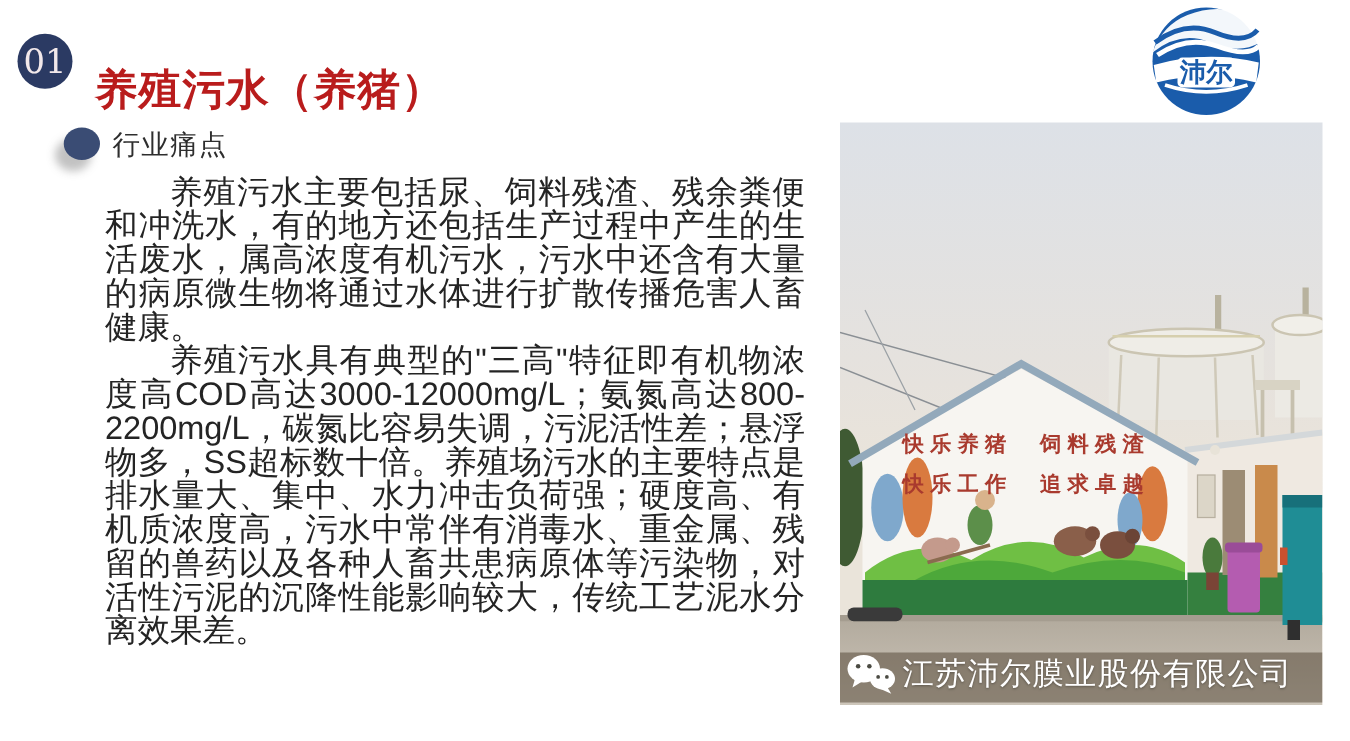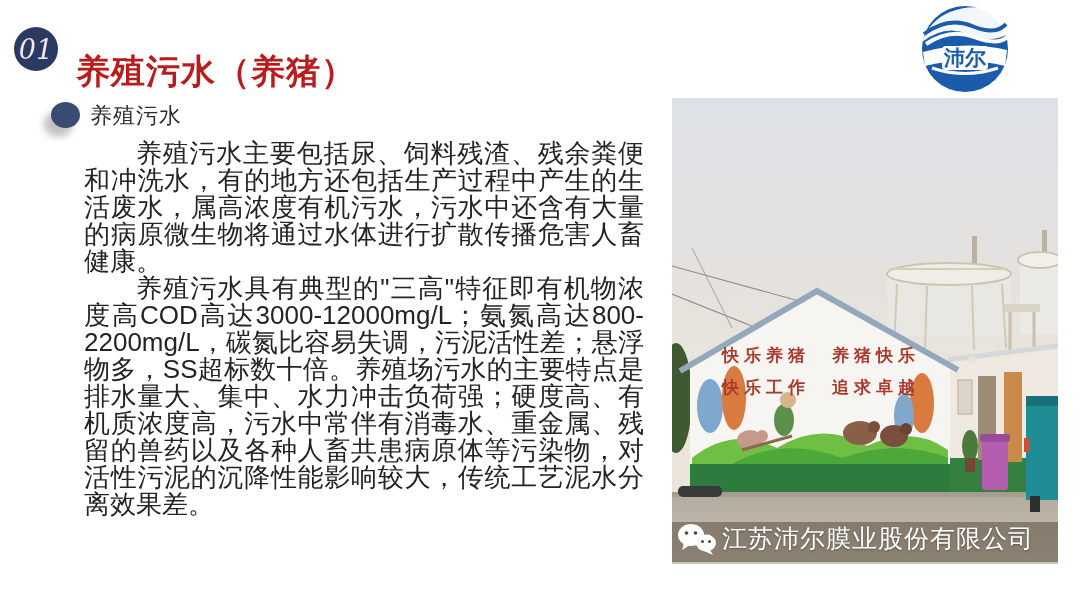--- a/index.html
+++ b/index.html
@@ -4,21 +4,21 @@
 <style>
   html,body{margin:0;padding:0;}
   body{
     width:1080px;height:593px;position:relative;background:#ffffff;
     font-family:"Liberation Sans",sans-serif;overflow:hidden;
   }
   
   .badge{
     position:absolute;left:14px;top:27px;width:44px;height:44px;border-radius:50%;
     background:#2b3a63;color:#f2e8ea;display:flex;align-items:center;justify-content:center;
-    font-family:"DejaVu Serif","Liberation Serif",serif;font-size:27px;font-style:italic;
+    font-family:"DejaVu Serif","Liberation Serif",serif;font-size:27px;
   }
   .title{
     position:absolute;left:76px;top:26px;
     font-family:"DejaVu Serif","Liberation Serif",serif;
     font-size:34px;font-weight:700;color:#b91c1c;letter-spacing:1px;white-space:nowrap;
   }
   
   .logo{position:absolute;left:920px;top:4px;width:90px;height:90px;}
   
   .section-bullet{
@@ -70,21 +70,21 @@
     <path d="M6,40 Q30,24 54,33 T87,33" stroke="#ffffff" stroke-width="4" fill="none"></path>
     <path d="M3,48 Q45,36 87,46 L85,62 Q45,52 5,62 Z" fill="#ffffff"></path>
     <rect x="22" y="42" width="46" height="24" rx="4" fill="#ffffff"></rect>
     <text x="45" y="61" text-anchor="middle" font-size="21" font-weight="bold" fill="#1a5cab">沛尔</text>
     <path d="M8,66 Q45,80 82,66 Q68,86 45,87 Q22,86 8,66 Z" fill="#1a5cab"></path>
     <path d="M12,64 Q45,75 78,64" stroke="#ffffff" stroke-width="3" fill="none"></path>
   </svg>
 </div>
 
 <div class="section-bullet"></div>
-<div class="section-label">养殖污水</div>
+<div class="section-label">行业痛点</div>
 
 <div class="bodytext">
   <p>养殖污水主要包括尿、饲料残渣、残余粪便和冲洗水，有的地方还包括生产过程中产生的生活废水，属高浓度有机污水，污水中还含有大量的病原微生物将通过水体进行扩散传播危害人畜健康。</p>
   <p>养殖污水具有典型的"三高"特征即有机物浓度高COD高达3000-12000mg/L；氨氮高达800-2200mg/L，碳氮比容易失调，污泥活性差；悬浮物多，SS超标数十倍。养殖场污水的主要特点是排水量大、集中、水力冲击负荷强；硬度高、有机质浓度高，污水中常伴有消毒水、重金属、残留的兽药以及各种人畜共患病原体等污染物，对活性污泥的沉降性能影响较大，传统工艺泥水分离效果差。</p>
 </div>
 
 <div class="photo">
   <svg class="scene" width="386" height="466" viewBox="0 0 386 466">
     <defs>
       <linearGradient id="groundg" x1="0" y1="0" x2="0" y2="1">
@@ -153,21 +153,21 @@
 
     <ellipse cx="298" cy="348" rx="8" ry="16" fill="#4a7a3c"></ellipse>
     <rect x="293" y="360" width="10" height="14" fill="#7a4436"></rect>
 
     <rect x="354" y="298" width="32" height="104" fill="#1f8d95"></rect>
     <rect x="354" y="298" width="32" height="10" fill="#17707a"></rect>
     <rect x="358" y="398" width="10" height="16" fill="#2f2f2f"></rect>
     <rect x="352" y="340" width="6" height="14" fill="#c9512f"></rect>
   </svg>
 
-  <div class="mural-line l1">快乐养猪　养猪快乐</div>
+  <div class="mural-line l1">快乐养猪　饲料残渣</div>
   <div class="mural-line l2">快乐工作　追求卓越</div>
 
   <div class="watermark">
     <svg class="wechat" viewBox="0 0 42 34">
       <ellipse cx="15" cy="13" rx="13" ry="11" fill="#ffffff"></ellipse>
       <polygon points="8,21 6,28 14,23" fill="#ffffff"></polygon>
       <circle cx="10.5" cy="11" r="1.8" fill="#4a4a42"></circle>
       <circle cx="19.5" cy="11" r="1.8" fill="#4a4a42"></circle>
       <ellipse cx="30" cy="21" rx="10" ry="8.5" fill="#ffffff"></ellipse>
       <polygon points="34,28 37,33 28,29" fill="#ffffff"></polygon>

